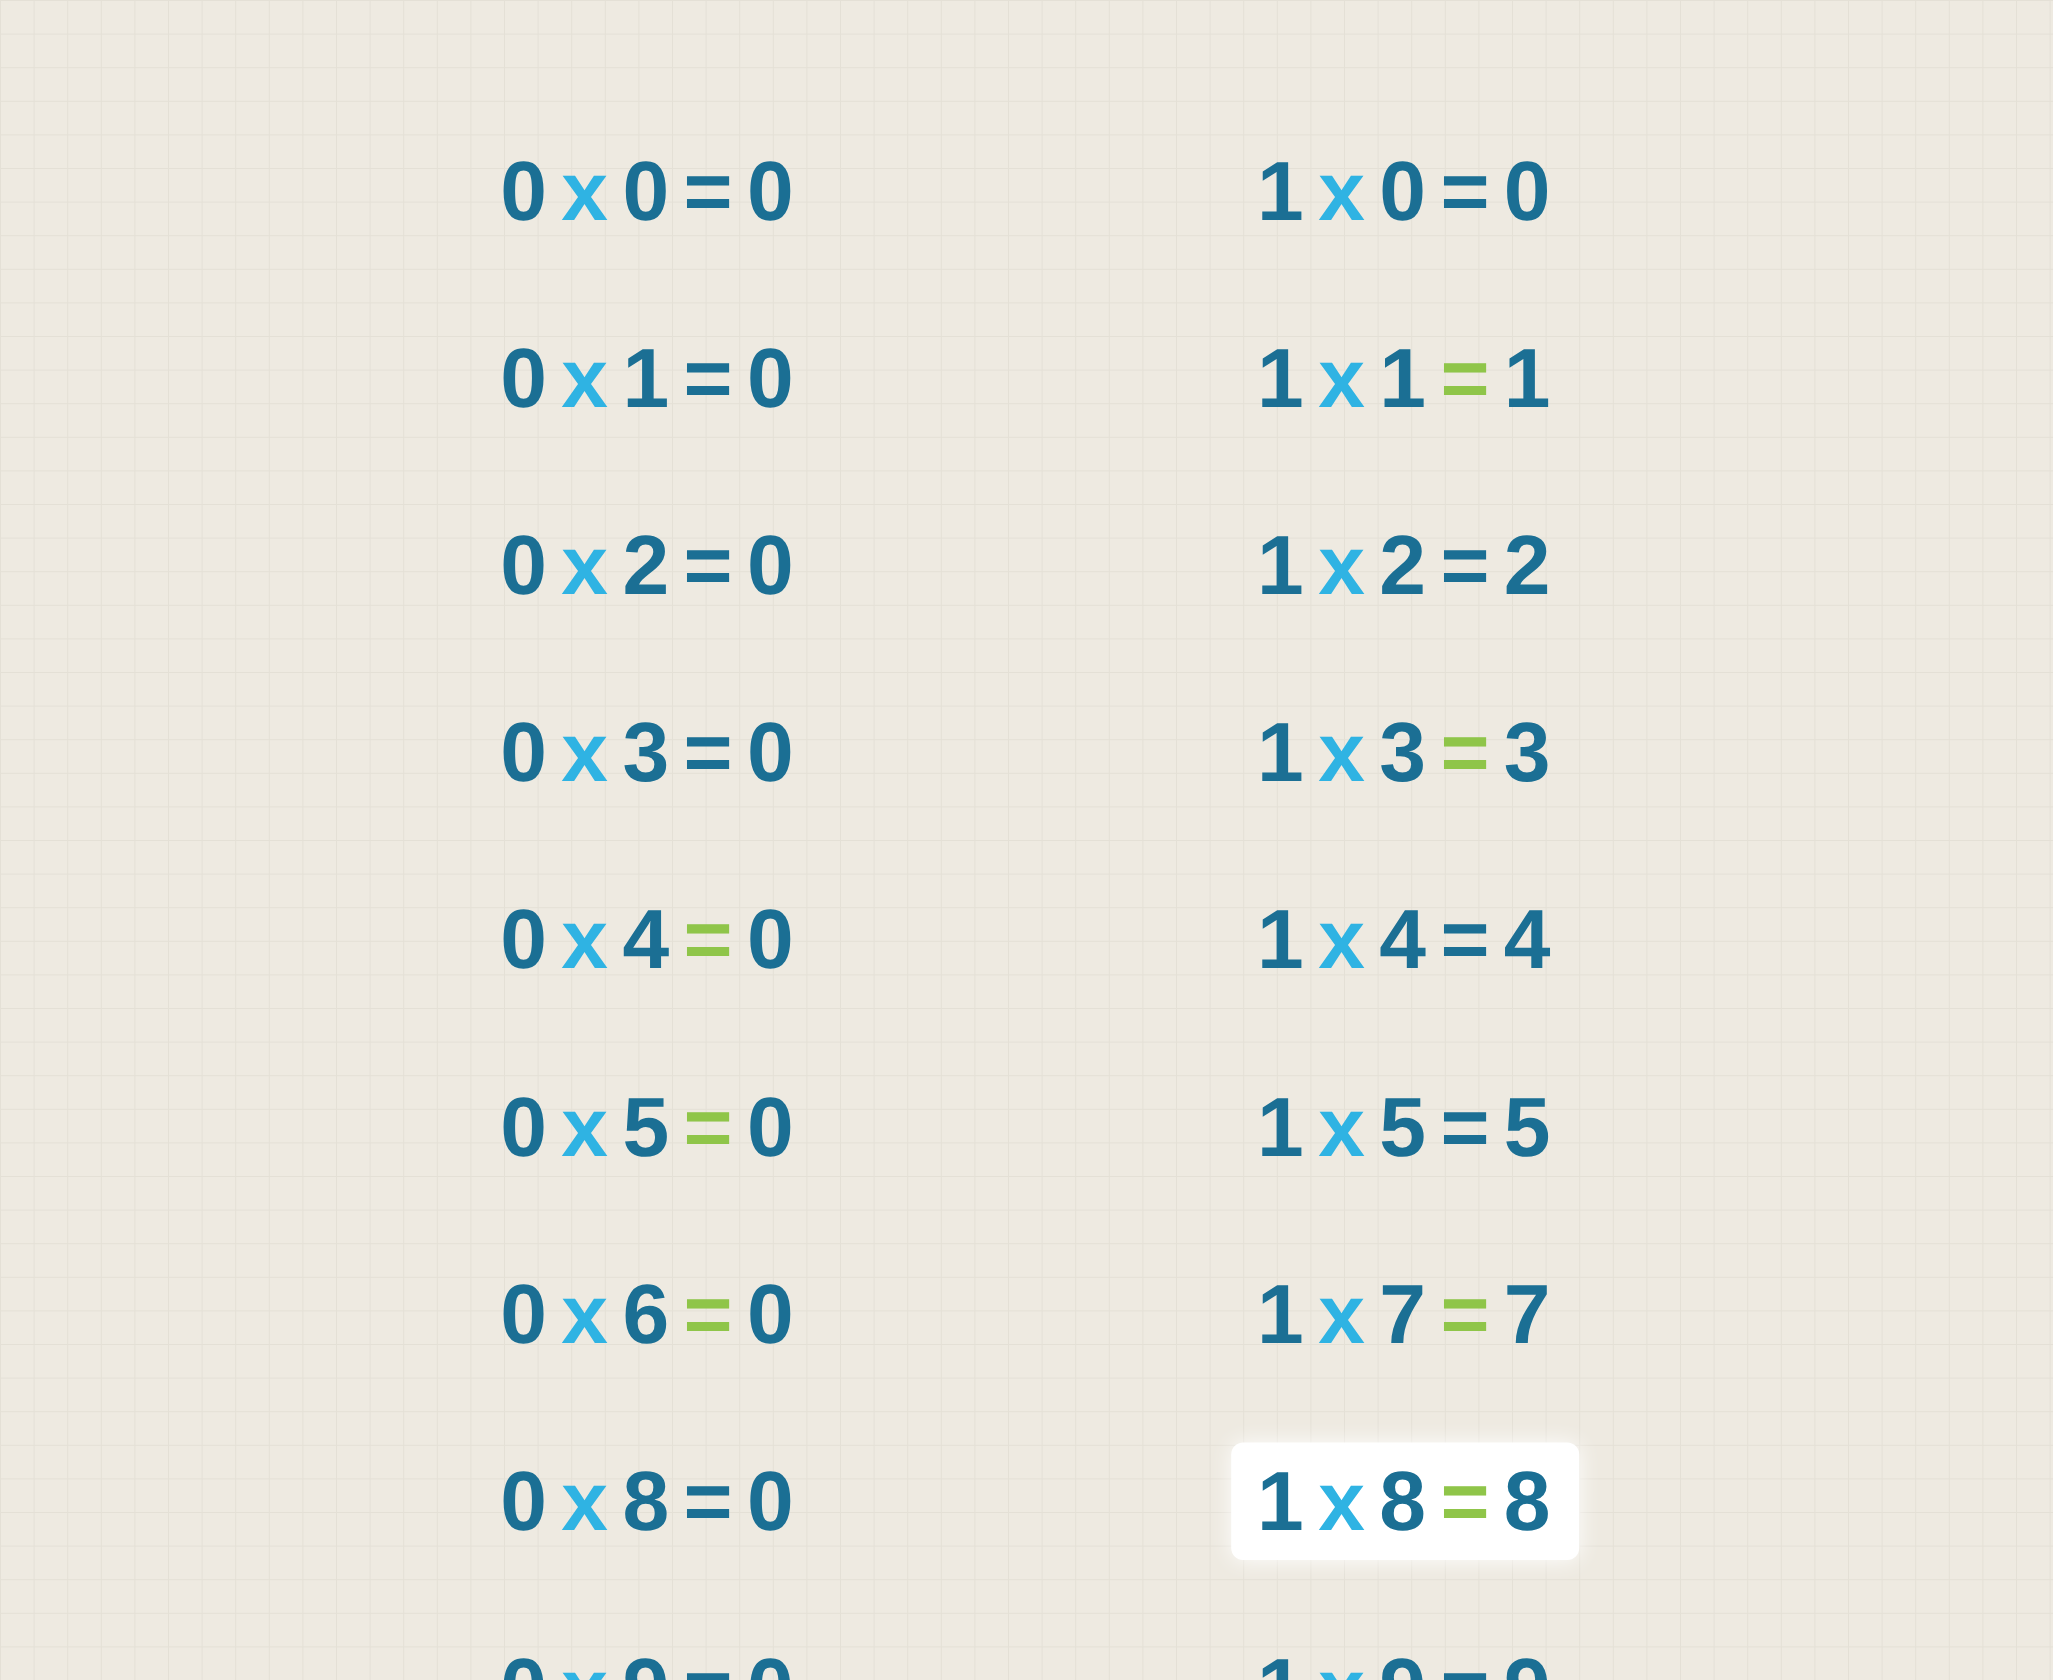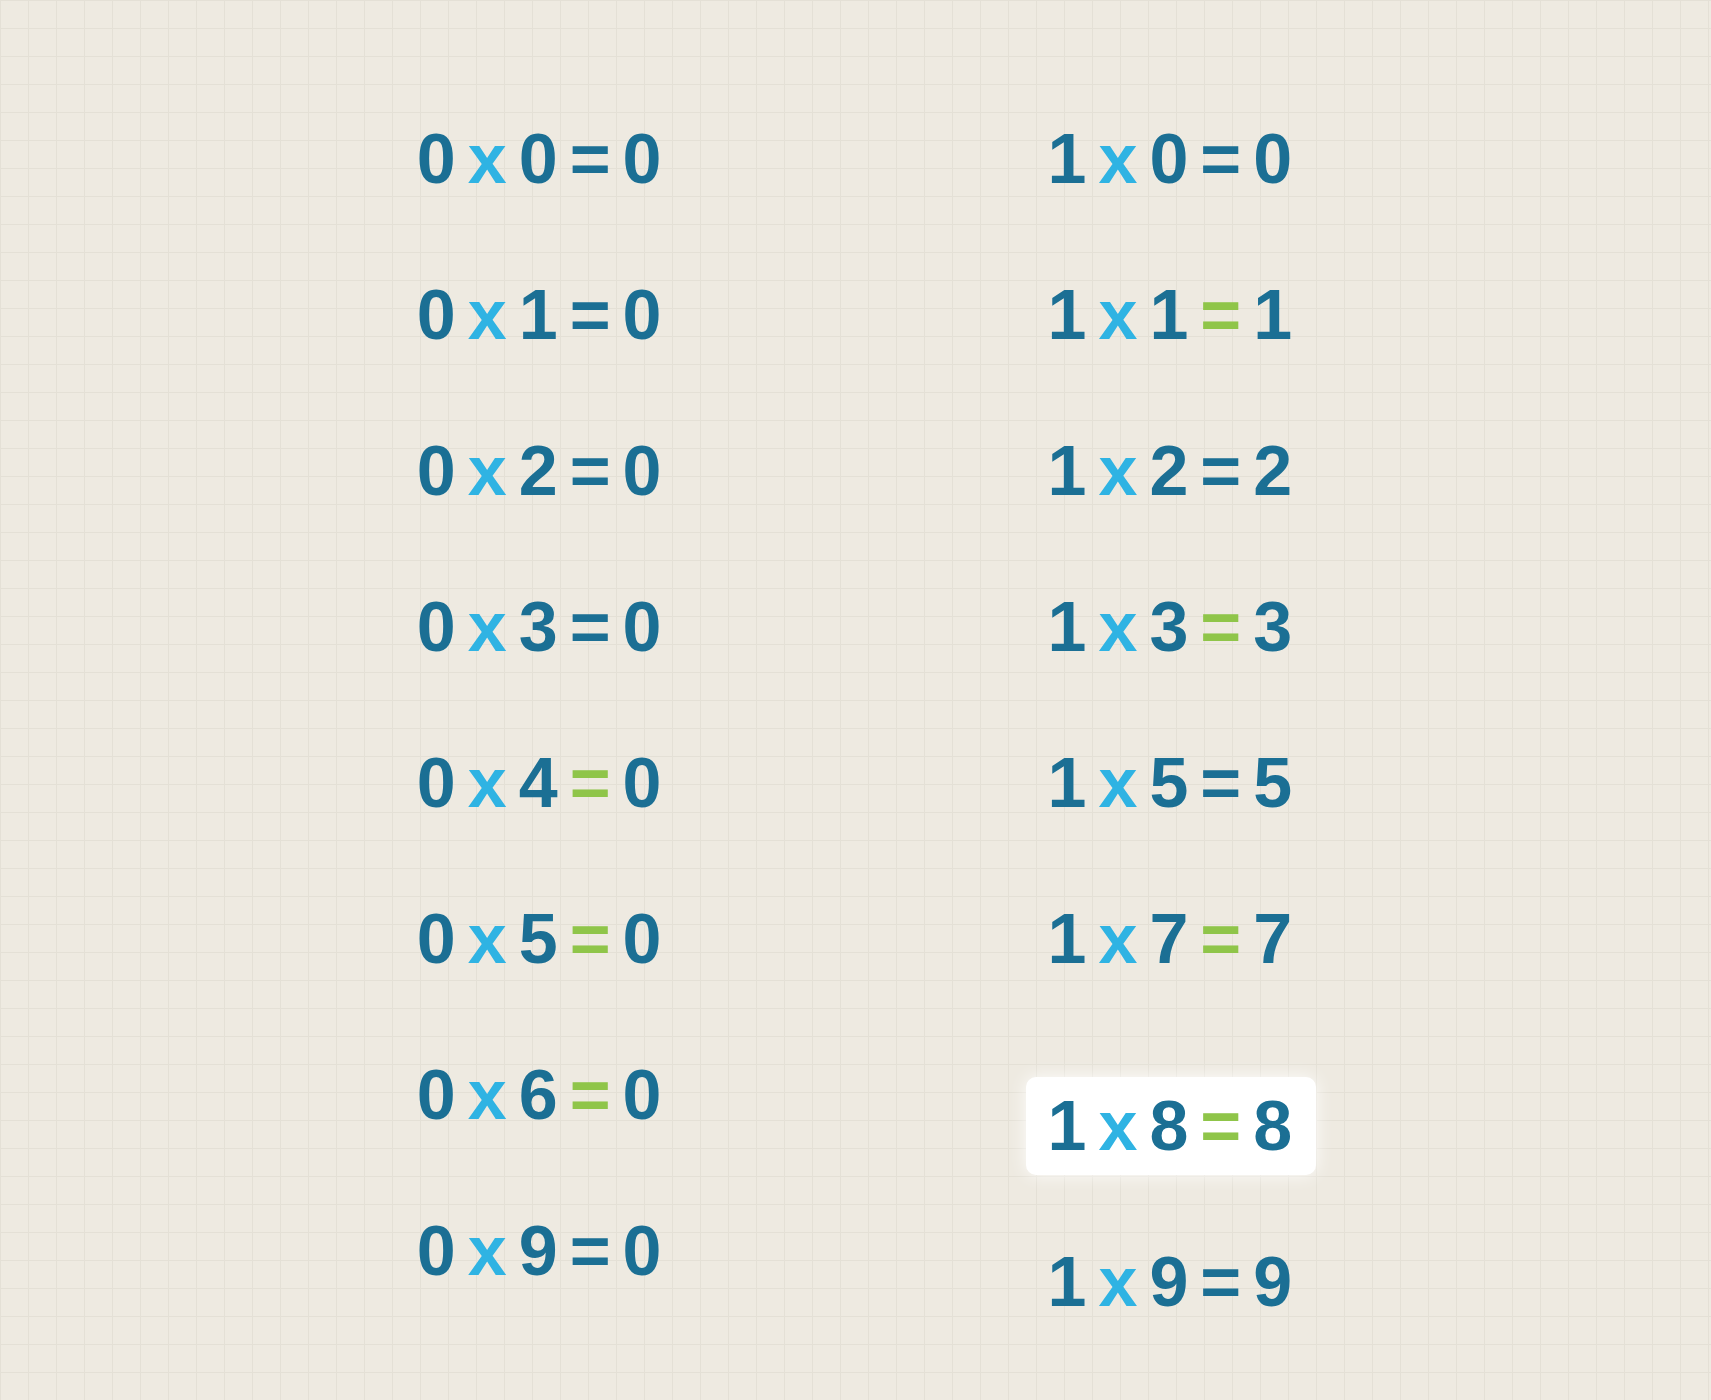--- a/index.html
+++ b/index.html
@@ -24,45 +24,46 @@
     font-size:70px;
     line-height:1;
     letter-spacing:2px;
     white-space:nowrap;
     padding:14px 22px;
     border-radius:10px;
   }
   .row.hl{
     background:#fff;
     box-shadow:0 0 18px rgba(255,255,255,.9);
-    margin-top:31px;
   }
   .a,.b,.r{color:#1b6f94;}
   .x{color:#2fb3e3;margin:0 10px;}
   .e{margin:0 10px;}
   .e-teal{color:#1b6f94;}
   .e-green{color:#8fc549;}
 </style>
 </head>
 <body>
 
 <div class="wrap">
   <div class="col">
       <div class="row"><span class="a">0</span><span class="x">x</span><span class="b">0</span><span class="e e-teal">=</span><span class="r">0</span></div>
       <div class="row"><span class="a">0</span><span class="x">x</span><span class="b">1</span><span class="e e-teal">=</span><span class="r">0</span></div>
       <div class="row"><span class="a">0</span><span class="x">x</span><span class="b">2</span><span class="e e-teal">=</span><span class="r">0</span></div>
       <div class="row"><span class="a">0</span><span class="x">x</span><span class="b">3</span><span class="e e-teal">=</span><span class="r">0</span></div>
       <div class="row"><span class="a">0</span><span class="x">x</span><span class="b">4</span><span class="e e-green">=</span><span class="r">0</span></div>
       <div class="row"><span class="a">0</span><span class="x">x</span><span class="b">5</span><span class="e e-green">=</span><span class="r">0</span></div>
       <div class="row"><span class="a">0</span><span class="x">x</span><span class="b">6</span><span class="e e-green">=</span><span class="r">0</span></div>
+      <div class="row"><span class="a">0</span><span class="x">x</span><span class="b">8</span><span class="e e-teal">=</span><span class="r">0</span></div>
       <div class="row"><span class="a">0</span><span class="x">x</span><span class="b">9</span><span class="e e-teal">=</span><span class="r">0</span></div>
     </div>
   <div class="col">
       <div class="row"><span class="a">1</span><span class="x">x</span><span class="b">0</span><span class="e e-teal">=</span><span class="r">0</span></div>
       <div class="row"><span class="a">1</span><span class="x">x</span><span class="b">1</span><span class="e e-green">=</span><span class="r">1</span></div>
       <div class="row"><span class="a">1</span><span class="x">x</span><span class="b">2</span><span class="e e-teal">=</span><span class="r">2</span></div>
       <div class="row"><span class="a">1</span><span class="x">x</span><span class="b">3</span><span class="e e-green">=</span><span class="r">3</span></div>
+      <div class="row"><span class="a">1</span><span class="x">x</span><span class="b">4</span><span class="e e-teal">=</span><span class="r">4</span></div>
       <div class="row"><span class="a">1</span><span class="x">x</span><span class="b">5</span><span class="e e-teal">=</span><span class="r">5</span></div>
       <div class="row"><span class="a">1</span><span class="x">x</span><span class="b">7</span><span class="e e-green">=</span><span class="r">7</span></div>
       <div class="row hl"><span class="a">1</span><span class="x">x</span><span class="b">8</span><span class="e e-green">=</span><span class="r">8</span></div>
       <div class="row"><span class="a">1</span><span class="x">x</span><span class="b">9</span><span class="e e-teal">=</span><span class="r">9</span></div>
     </div>
 </div>
 
 </body></html>

